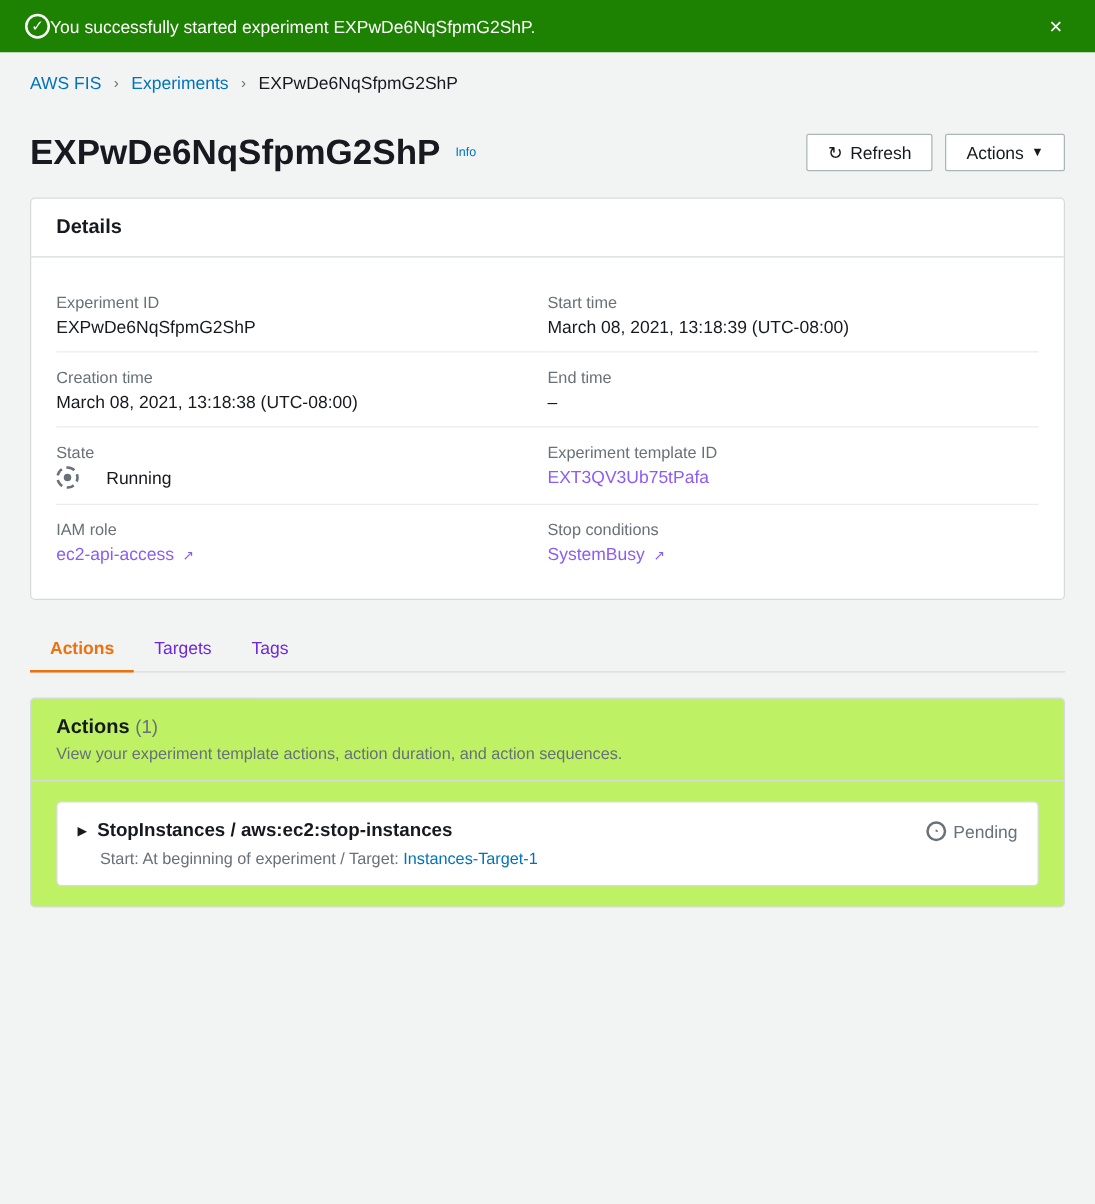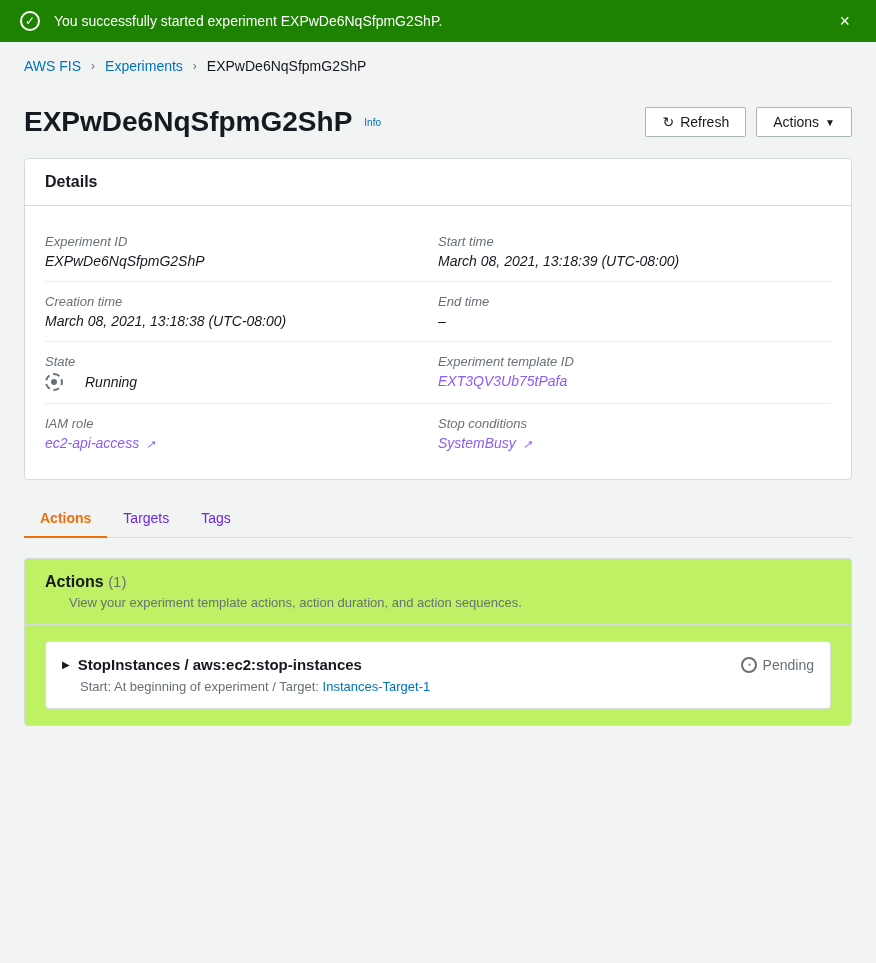--- a/index.html
+++ b/index.html
@@ -18,21 +18,21 @@
       color: #fff;
       display: flex;
       align-items: center;
       justify-content: space-between;
       padding: 10px 20px;
       font-size: 14px;
     }
     .success-banner-left {
       display: flex;
       align-items: center;
-      gap: 14px;
+      gap: 0;
     }
     .success-icon {
       width: 20px;
       height: 20px;
       border: 2px solid #fff;
       border-radius: 50%;
       display: flex;
       align-items: center;
       justify-content: center;
       flex-shrink: 0;
@@ -135,21 +135,20 @@
       margin-bottom: 20px;
     }
     .card-header {
       padding: 14px 20px;
       border-bottom: 1px solid #d5dbdb;
       font-size: 16px;
       font-weight: 700;
     }
     .card-body {
       padding: 16px 20px;
-      font-style: italic;
     }
 
     .details-grid {
       display: grid;
       grid-template-columns: 1fr 1fr;
       gap: 0;
     }
     .detail-cell {
       padding: 12px 20px 12px 0;
       border-bottom: 1px solid #eaeded;
@@ -239,21 +238,20 @@
       border-bottom: 1px solid #d5dbdb;
     }
     .actions-card-title {
       font-size: 16px;
       font-weight: 700;
       margin-bottom: 4px;
     }
     .actions-card-subtitle {
       font-size: 13px;
       color: #687078;
-      margin-left: 24px;
     }
     .actions-count {
       color: #687078;
       font-weight: normal;
       font-size: 15px;
     }
     .actions-card-body {
       padding: 16px 20px;
     }
 

